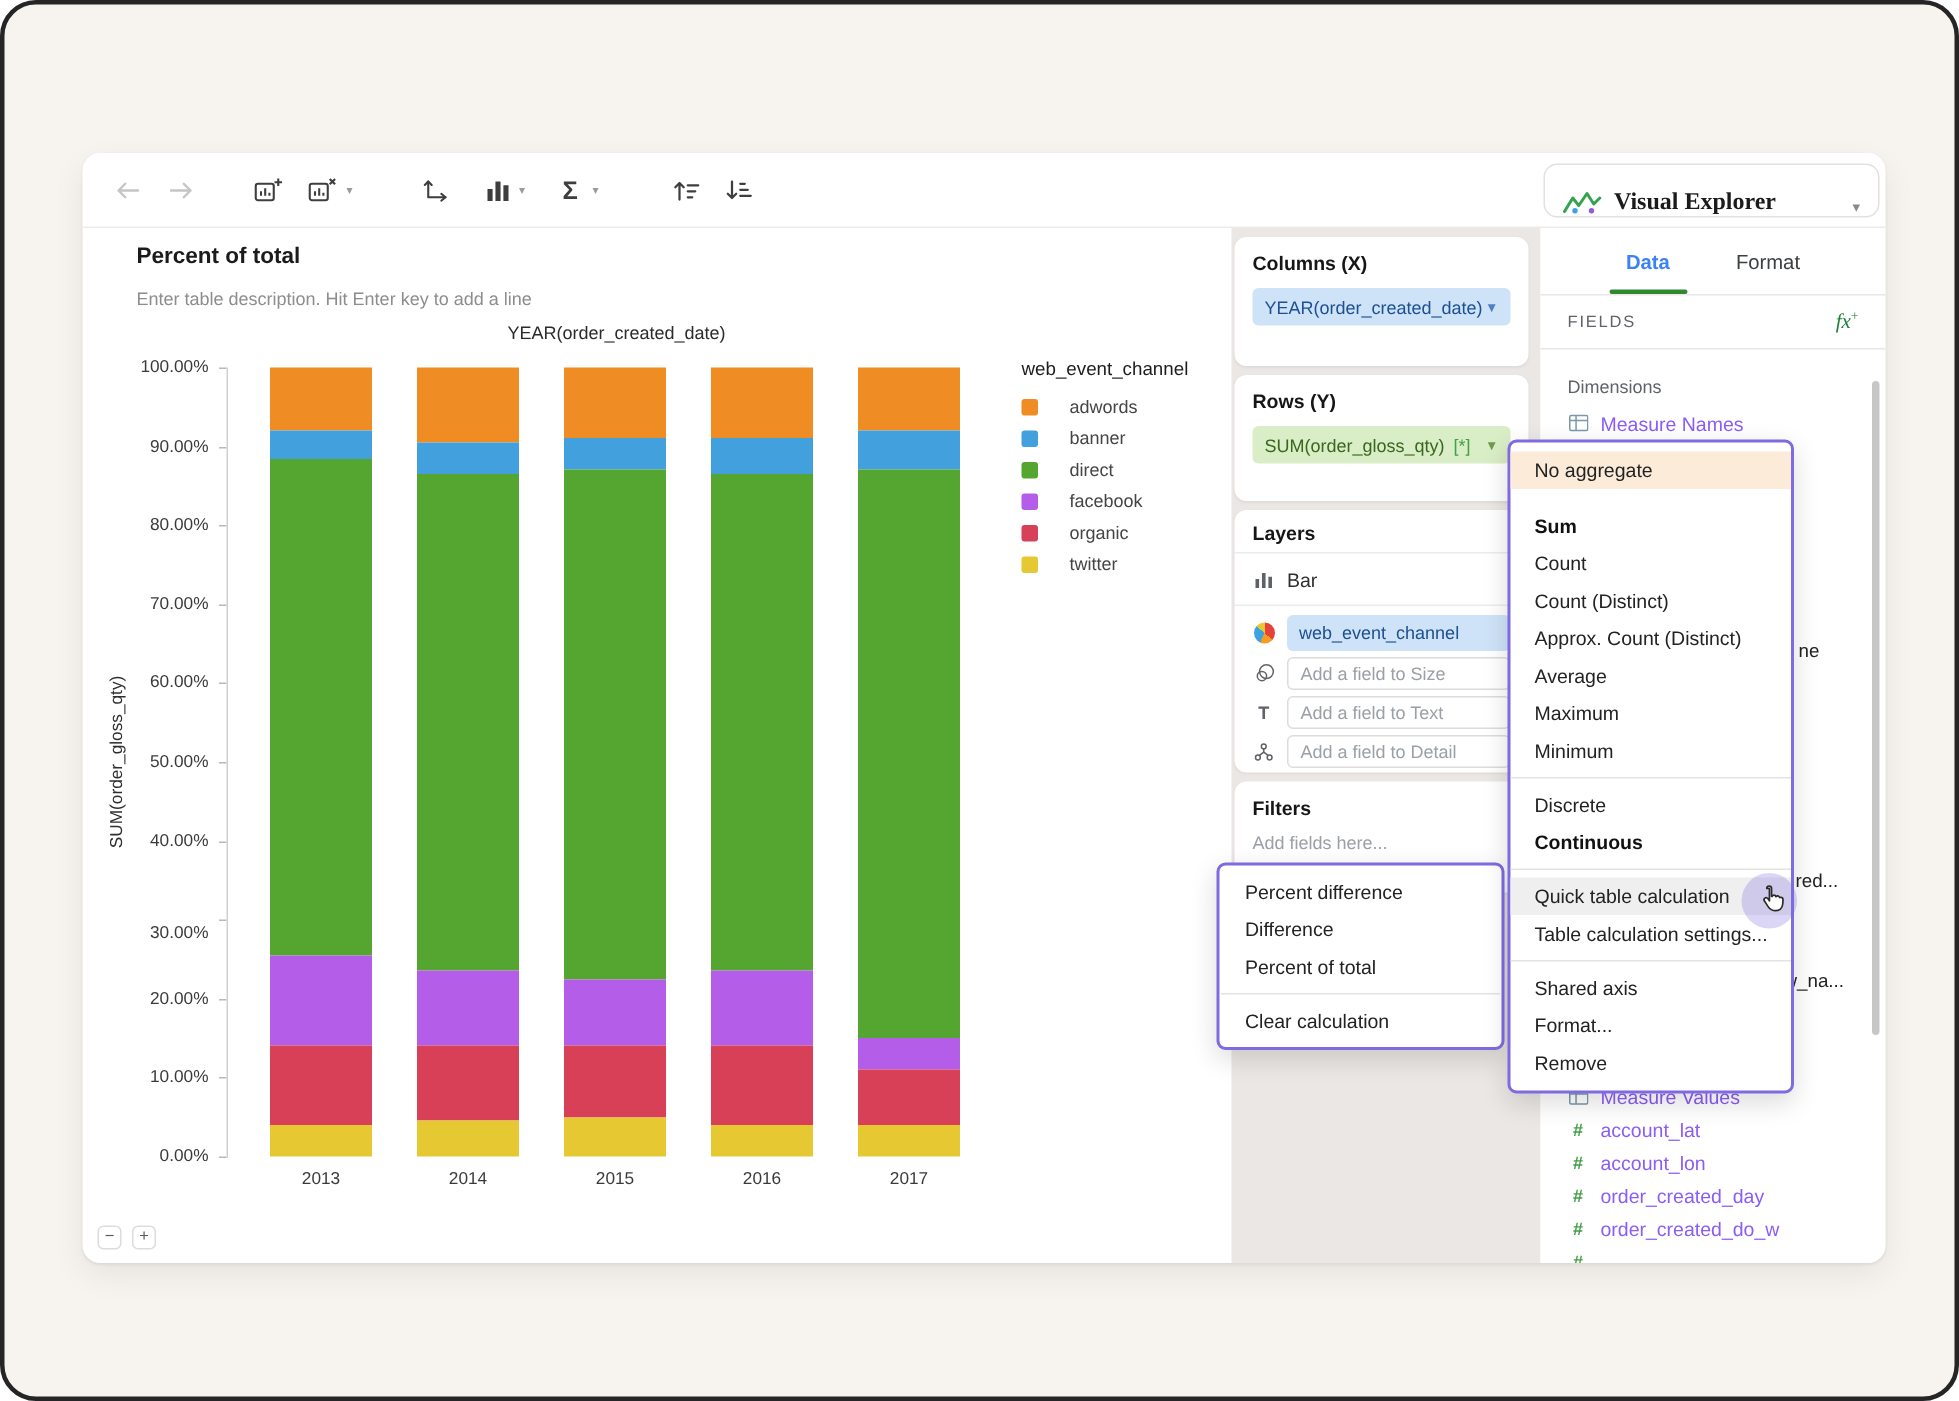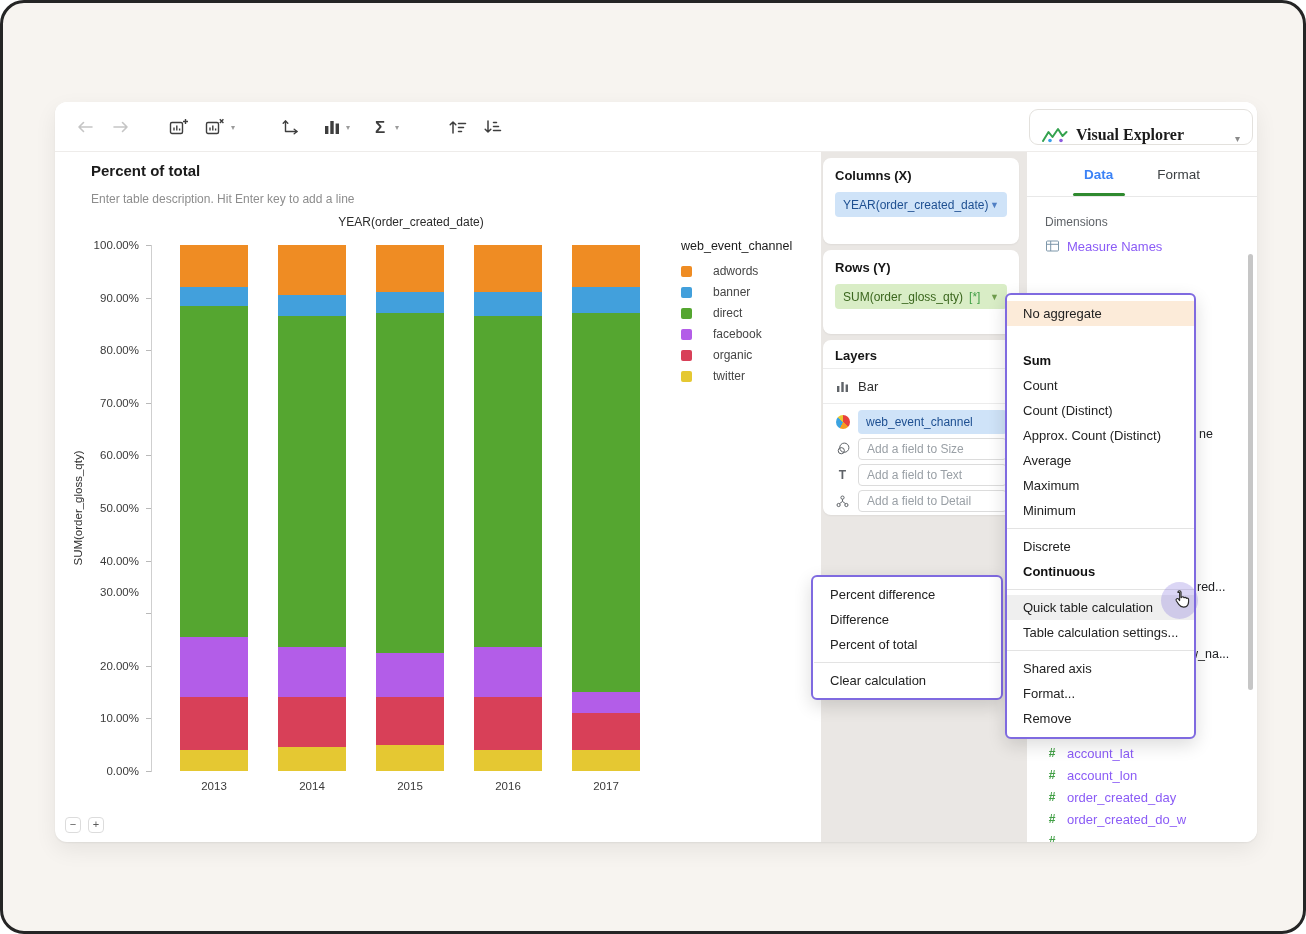--- a/index.html
+++ b/index.html
@@ -198,21 +198,21 @@
         <div class="ytick" style="top: 105.2px;">80.00%</div>
         <div class="ymark" style="top: 105.2px;"></div>
         <div class="ytick" style="top: 157.8px;">70.00%</div>
         <div class="ymark" style="top: 157.8px;"></div>
         <div class="ytick" style="top: 210.4px;">60.00%</div>
         <div class="ymark" style="top: 210.4px;"></div>
         <div class="ytick" style="top: 263px;">50.00%</div>
         <div class="ymark" style="top: 263px;"></div>
         <div class="ytick" style="top: 315.6px;">40.00%</div>
         <div class="ymark" style="top: 315.6px;"></div>
-        <div class="ytick" style="top: 347px; margin-left: 24px;">30.00%</div>
+        <div class="ytick" style="top: 377px; margin-left: 24px;">30.00%</div>
         <div class="ymark" style="top: 368.2px;"></div>
         <div class="ytick" style="top: 420.8px;">20.00%</div>
         <div class="ymark" style="top: 420.8px;"></div>
         <div class="ytick" style="top: 473.4px;">10.00%</div>
         <div class="ymark" style="top: 473.4px;"></div>
         <div class="ytick" style="top: 526px;">0.00%</div>
         <div class="ymark" style="top: 526px;"></div>
       </div>
     <div class="axis-line"></div>
     <div id="plot">
@@ -356,25 +356,33 @@
                 <circle cx="2.6" cy="10" r="1.6"></circle>
                 <circle cx="10.4" cy="10" r="1.6"></circle>
                 <path d="M6.5 4.2v2.2M6.5 6.4 3.4 8.8M6.5 6.4l3.1 2.4"></path>
               </svg>
             </span>
             <div class="slot">Add a field to Detail</div>
           </div>
         </div>
     </div>
 
+    <div class="panel" id="panel-filters">
+      <div class="panel-h">Filters</div>
+      <div class="filters-hint">Add fields here...</div>
+    </div>
 
     <div id="fields-panel">
       <div class="tabs">
         <div class="tab active">Data</div>
         <div class="tab">Format</div>
+      </div>
+      <div class="fields-hdr">
+        <span class="fields-hdr-label">FIELDS</span>
+        <span class="fx">fx<sup>+</sup></span>
       </div>
       <div class="fields-body">
         <div class="group-label">Dimensions</div>
         <div id="dim-items">
             <div class="field-row">
               <span class="f-ic">
                 <svg width="13" height="12" viewBox="0 0 13 12" fill="none" stroke="#7d97aa">
                   <rect x="0.5" y="1" width="12" height="10" rx="1"></rect>
                   <path d="M0.5 4.3h12M4.7 1v10"></path>
                 </svg>
@@ -432,21 +440,21 @@
 
   <div class="menu" id="calc-menu">
       <div class="menu-item">Percent difference</div>
       <div class="menu-item">Difference</div>
       <div class="menu-item">Percent of total</div>
       <div class="menu-div"></div>
       <div class="menu-item">Clear calculation</div>
     </div>
 
   <div class="menu" id="agg-menu">
-      <div class="menu-item hl-peach" style="margin-bottom: 22px;">No aggregate</div>
+      <div class="menu-item hl-peach" style="margin-bottom: 12px;">No aggregate</div>
       <div class="menu-item bold">Sum</div>
       <div class="menu-item">Count</div>
       <div class="menu-item">Count (Distinct)</div>
       <div class="menu-item">Approx. Count (Distinct)</div>
       <div class="menu-item">Average</div>
       <div class="menu-item">Maximum</div>
       <div class="menu-item">Minimum</div>
       <div class="menu-div"></div>
       <div class="menu-item">Discrete</div>
       <div class="menu-item bold">Continuous</div>

